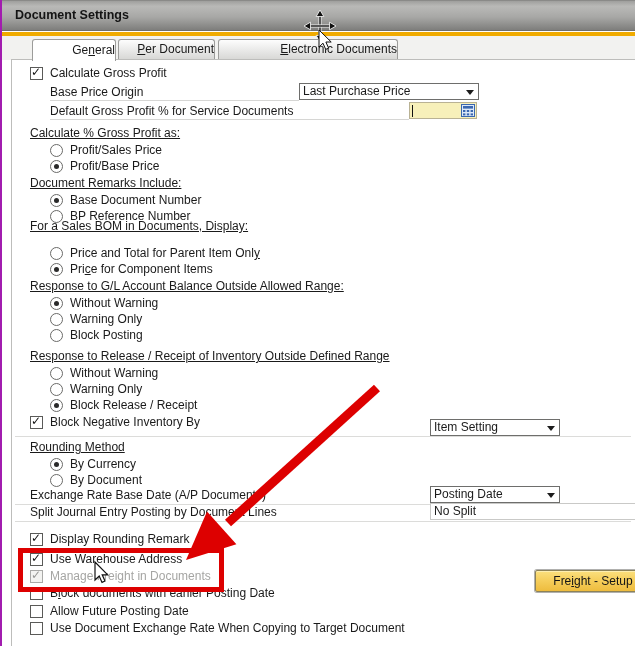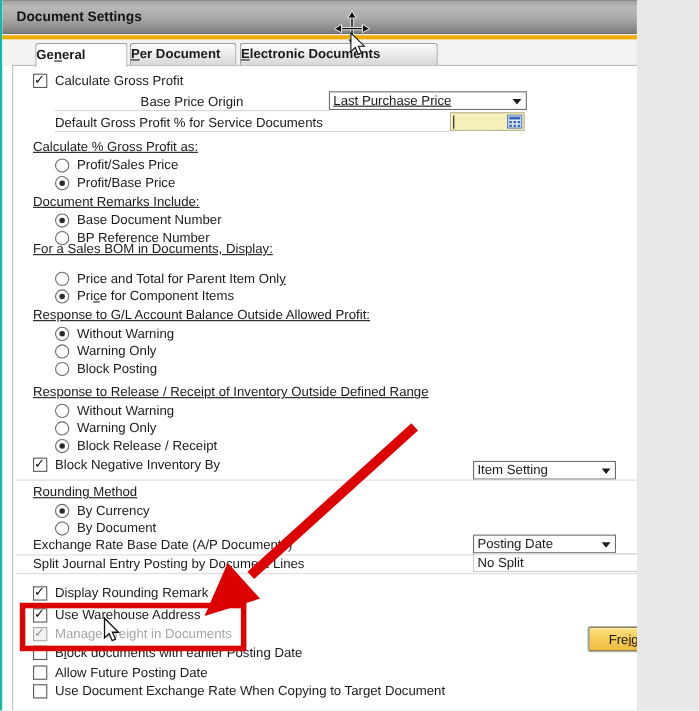--- a/index.html
+++ b/index.html
@@ -1,38 +1,38 @@
 <!DOCTYPE html>
 <html><head>
 <meta charset="utf-8">
 <style>
   html,body{margin:0;padding:0;background:#e8e8e8;}
   *{box-sizing:border-box;}
   .window{
-    position:relative;width:579px;height:646px;overflow:hidden;
-    background:#ffffff;border-left:2px solid #14b8a6;
+    position:relative;width:635px;height:646px;overflow:hidden;
+    background:#ffffff;border-left:2px solid #a21caf;
     font-family:"Liberation Sans","DejaVu Sans",sans-serif;
     font-size:12px;color:#1a1a1a;
   }
   .titlebar{
     position:absolute;left:0;top:0;width:635px;height:31px;
     background:linear-gradient(to bottom,#9f9f9d 0%,#b9b9b7 18%,#a8a8a6 55%,#7e7e7c 100%);
     border-top:1px solid #8a8a88;border-bottom:1px solid #6f6f6d;
   }
   .titlebar .title{
     position:absolute;left:13px;top:7px;font-size:12.5px;font-weight:700;color:#141414;
   }
   .goldbar{position:absolute;left:0;top:32px;width:635px;height:4px;}
   .tabstrip{position:absolute;left:0;top:36px;width:635px;height:24px;background:#f2f2f0;}
   .pageborder-h{position:absolute;left:9px;top:59px;width:626px;height:1px;background:#bdbdbb;}
   .pageborder-v{position:absolute;left:9px;top:59px;width:1px;height:587px;background:#bdbdbb;}
   .tab{
     position:absolute;top:39px;height:20px;border:1px solid #9c9c9a;border-bottom:none;
     border-radius:3px 3px 0 0;background:linear-gradient(to bottom,#fdfdfd,#d8d8d6);
-    text-align:left;line-height:19px;cursor:default;font-weight:bold;
+    text-align:right;line-height:19px;cursor:default;
   }
   .tab.active{
     top:39px;height:22px;background:#ffffff;z-index:5;line-height:20px;
   }
   .heading{position:absolute;left:28px;text-decoration:underline;white-space:nowrap;}
   .rowlabel{position:absolute;height:17px;line-height:16px;white-space:nowrap;}
   .rowlabel.sep{border-bottom:1px solid #d6d6d4;}
   .fullsep{position:absolute;left:13px;width:616px;height:1px;background:#dcdcda;}
   .cbrow,.rdrow{position:absolute;white-space:nowrap;}
   .cbox{
@@ -98,22 +98,22 @@
       <div class="tab" style="left: 116px; width: 97px;"><u>P</u>er Document</div>
       <div class="tab" style="left: 216px; width: 180px;"><u>E</u>lectronic Documents</div>
     </div>
   <div id="form">
       <div class="cbrow" style="left: 28px; top: 66px; height: 17px;">
         <span class="cbox">
           <span class="chk">✓</span>
         </span>
         <span class="cbtext">Calculate Gross Profit</span>
       </div>
-      <div class="rowlabel sep" style="left: 48px; top: 84px; width: 249px; text-align: center;">Base Price Origin</div>
-      <div class="dropdown" style="left: 297px; top: 83px; width: 180px; text-decoration: underline;"><span>Last Purchase Price</span><span class="arrow"></span></div>
+      <div class="rowlabel sep" style="left: 48px; top: 84px; width: 249px;">Base Price Origin</div>
+      <div class="dropdown" style="left: 297px; top: 83px; width: 180px;"><span>Last Purchase Price</span><span class="arrow"></span></div>
       <div class="rowlabel sep" style="left: 48px; top: 103px; width: 359px;">Default Gross Profit % for Service Documents</div>
       <div class="amountfield" style="left: 407px; top: 102px; width: 68px; background: rgb(247, 240, 186);">
         <span class="caret"></span>
         <svg class="calcicon" viewBox="0 0 14 13">
           <rect x="0.5" y="0.5" width="13" height="12" fill="#dce8f8" stroke="#3a67b0"></rect>
           <rect x="2" y="2" width="10" height="2.6" fill="#3a67b0"></rect>
           <g fill="#3a67b0">
             <rect x="2" y="6" width="2.4" height="2"></rect>
             <rect x="5.8" y="6" width="2.4" height="2"></rect>
             <rect x="9.6" y="6" width="2.4" height="2"></rect>
@@ -149,21 +149,21 @@
       <div class="rdrow" style="left: 48px; top: 246px; height: 17px;">
         <span class="rcirc"></span>
         <span class="rdtext">Price and Total for Parent Item Onl<u>y</u></span>
       </div>
       <div class="rdrow" style="left: 48px; top: 262px; height: 17px;">
         <span class="rcirc">
           <span class="dot"></span>
         </span>
         <span class="rdtext">Pri<u>c</u>e for Component Items</span>
       </div>
-      <div class="heading" style="top: 279px;">Response to G/L Account Balance Outside Allowed Profit:</div>
+      <div class="heading" style="top: 279px;">Response to G/L Account Balance Outside Allowed Range:</div>
       <div class="rdrow" style="left: 48px; top: 296px; height: 17px;">
         <span class="rcirc">
           <span class="dot"></span>
         </span>
         <span class="rdtext">Without Warning</span>
       </div>
       <div class="rdrow" style="left: 48px; top: 312px; height: 17px;">
         <span class="rcirc"></span>
         <span class="rdtext">Warning Only</span>
       </div>

